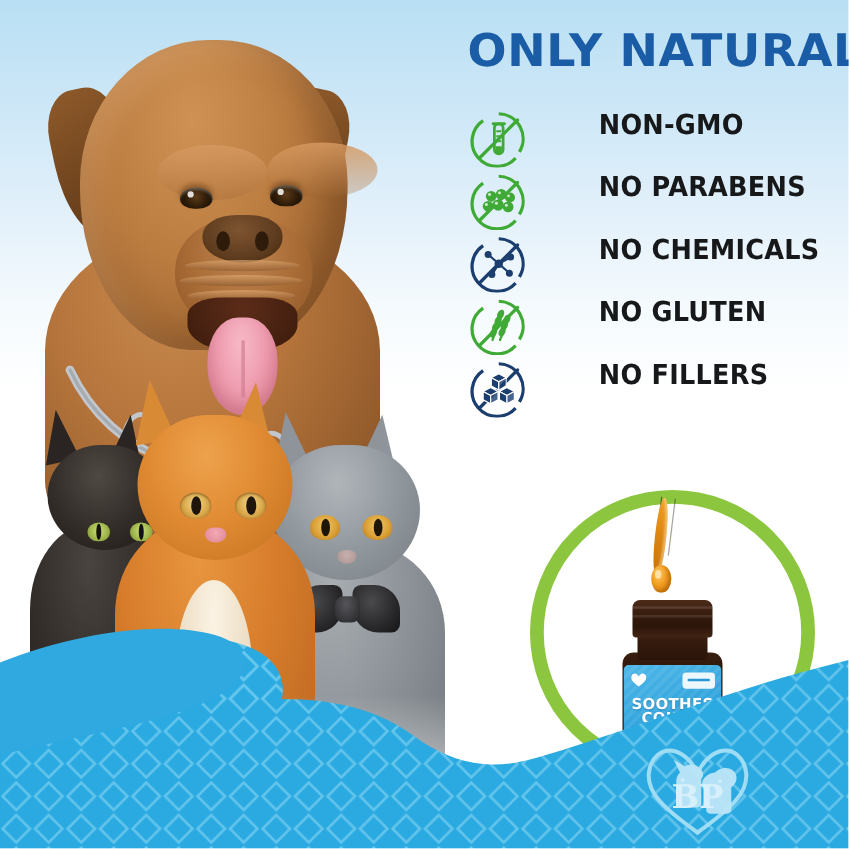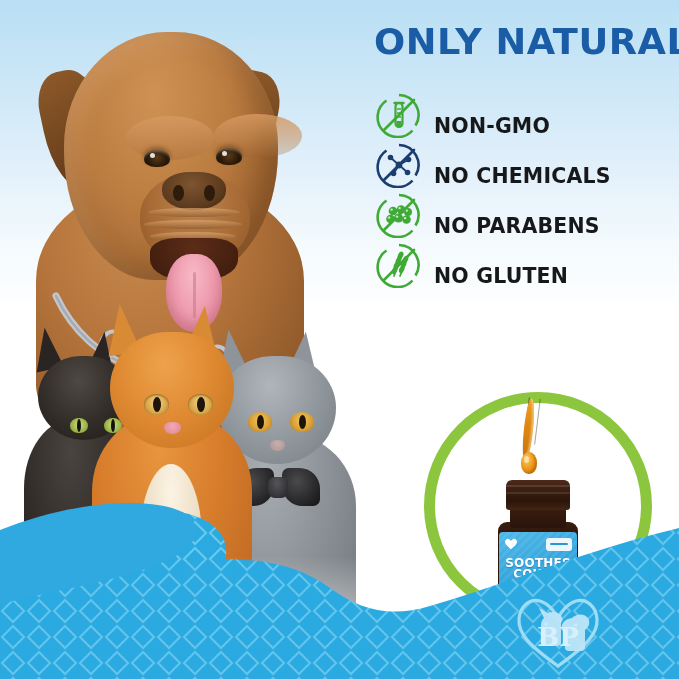--- a/index.html
+++ b/index.html
@@ -177,21 +177,22 @@
     transform:scaleX(1.02);
     transform-origin:left center;
   }
 
   
   .features{position:absolute;left:376px;top:88px;width:300px;}
   .feature-row{
     position:relative;
     height:50px;
     display:flex;
-    align-items:flex-end;
+    align-items:flex-start;
+    gap:45px;
   }
   .feature-icon{width:46px;height:46px;flex:0 0 46px;position:relative;}
   .feature-label{
     margin-left:12px;
     font-family:"DejaVu Sans",sans-serif;
     font-weight:bold;
     font-size:22px;
     letter-spacing:.2px;
     color:#17181a;
     white-space:nowrap;
@@ -396,41 +397,20 @@
           <line x1="8" y1="38" x2="38" y2="8" stroke="#3faa35" stroke-width="2.6" stroke-linecap="round"></line>
           <rect x="19.5" y="11" width="7" height="24" rx="3.4" fill="none" stroke="#3faa35" stroke-width="2.2"></rect>
           <line x1="18.5" y1="11" x2="27.5" y2="11" stroke="#3faa35" stroke-width="2.4" stroke-linecap="round"></line>
           <line x1="21" y1="17" x2="25" y2="17" stroke="#3faa35" stroke-width="1.5"></line>
           <line x1="21" y1="21" x2="25" y2="21" stroke="#3faa35" stroke-width="1.5"></line>
           <line x1="21" y1="25" x2="25" y2="25" stroke="#3faa35" stroke-width="1.5"></line>
           <path d="M20.5,29 h5 v3.5 a2.5,2.5 0 0,1 -5,0 z" fill="#3faa35"></path>
         </svg>
       </div>
       <div class="feature-label">NON-GMO</div>
-    </div>
-
-    <div class="feature-row">
-      <div class="feature-icon">
-        <svg width="46" height="46" viewBox="0 0 46 46">
-          <path d="M23,3 A20,20 0 0,1 39.5,33.5 M36.5,38.5 A20,20 0 1,1 10.5,8.5" fill="none" stroke="#1b3e6f" stroke-width="2.6"></path>
-          <line x1="8" y1="38" x2="38" y2="8" stroke="#1b3e6f" stroke-width="2.6" stroke-linecap="round"></line>
-          <g stroke="#1b3e6f" stroke-width="1.8">
-            <line x1="23" y1="23" x2="15" y2="16"></line>
-            <line x1="23" y1="23" x2="32" y2="18"></line>
-            <line x1="23" y1="23" x2="18" y2="31"></line>
-            <line x1="23" y1="23" x2="31" y2="30"></line>
-          </g>
-          <circle cx="23" cy="23" r="3.4" fill="#1b3e6f"></circle>
-          <circle cx="14.5" cy="15.5" r="2.8" fill="#1b3e6f"></circle>
-          <circle cx="32.5" cy="17.5" r="2.8" fill="#1b3e6f"></circle>
-          <circle cx="17.5" cy="31.5" r="2.8" fill="#1b3e6f"></circle>
-          <circle cx="31.5" cy="30.5" r="2.8" fill="#1b3e6f"></circle>
-        </svg>
-      </div>
-      <div class="feature-label">NO CHEMICALS</div>
     </div>
 
     <div class="feature-row">
       <div class="feature-icon">
         <svg width="46" height="46" viewBox="0 0 46 46">
           <path d="M23,3 A20,20 0 0,1 39.5,33.5 M36.5,38.5 A20,20 0 1,1 10.5,8.5" fill="none" stroke="#3faa35" stroke-width="2.6"></path>
           <line x1="8" y1="38" x2="38" y2="8" stroke="#3faa35" stroke-width="2.6" stroke-linecap="round"></line>
           <g fill="#3faa35">
             <circle cx="17" cy="19" r="4.3"></circle>
               <circle cx="25" cy="17.5" r="4.3"></circle>
@@ -445,20 +425,41 @@
               <circle cx="30.8" cy="18.7" r="1.1"></circle>
             <circle cx="13.1" cy="25.6" r="1.2"></circle>
               <circle cx="21.1" cy="24.6" r="1.2"></circle>
               <circle cx="29.1" cy="26.1" r="1.2"></circle>
           </g>
         </svg>
       </div>
       <div class="feature-label">NO PARABENS</div>
     </div>
 
+    <div class="feature-row">
+      <div class="feature-icon">
+        <svg width="46" height="46" viewBox="0 0 46 46">
+          <path d="M23,3 A20,20 0 0,1 39.5,33.5 M36.5,38.5 A20,20 0 1,1 10.5,8.5" fill="none" stroke="#1b3e6f" stroke-width="2.6"></path>
+          <line x1="8" y1="38" x2="38" y2="8" stroke="#1b3e6f" stroke-width="2.6" stroke-linecap="round"></line>
+          <g stroke="#1b3e6f" stroke-width="1.8">
+            <line x1="23" y1="23" x2="15" y2="16"></line>
+            <line x1="23" y1="23" x2="32" y2="18"></line>
+            <line x1="23" y1="23" x2="18" y2="31"></line>
+            <line x1="23" y1="23" x2="31" y2="30"></line>
+          </g>
+          <circle cx="23" cy="23" r="3.4" fill="#1b3e6f"></circle>
+          <circle cx="14.5" cy="15.5" r="2.8" fill="#1b3e6f"></circle>
+          <circle cx="32.5" cy="17.5" r="2.8" fill="#1b3e6f"></circle>
+          <circle cx="17.5" cy="31.5" r="2.8" fill="#1b3e6f"></circle>
+          <circle cx="31.5" cy="30.5" r="2.8" fill="#1b3e6f"></circle>
+        </svg>
+      </div>
+      <div class="feature-label">NO CHEMICALS</div>
+    </div>
+
 
     <div class="feature-row">
       <div class="feature-icon">
         <svg width="46" height="46" viewBox="0 0 46 46">
           <path d="M23,3 A20,20 0 0,1 39.5,33.5 M36.5,38.5 A20,20 0 1,1 10.5,8.5" fill="none" stroke="#3faa35" stroke-width="2.6"></path>
           <line x1="8" y1="38" x2="38" y2="8" stroke="#3faa35" stroke-width="2.6" stroke-linecap="round"></line>
           <g stroke="#3faa35" stroke-width="1.8" fill="none" stroke-linecap="round">
             <line x1="26" y1="12" x2="18" y2="34"></line>
             <line x1="31" y1="16" x2="24" y2="34"></line>
           </g>
@@ -469,20 +470,40 @@
             <ellipse cx="18.6" cy="28.5" rx="2.5" ry="3.8" transform="rotate(25 18.6 28.5)"></ellipse>
             <ellipse cx="29.5" cy="17.5" rx="2.5" ry="3.8" transform="rotate(25 29.5 17.5)"></ellipse>
             <ellipse cx="27.6" cy="22.5" rx="2.5" ry="3.8" transform="rotate(25 27.6 22.5)"></ellipse>
             <ellipse cx="25.7" cy="27.5" rx="2.5" ry="3.8" transform="rotate(25 25.7 27.5)"></ellipse>
           </g>
         </svg>
       </div>
       <div class="feature-label">NO GLUTEN</div>
     </div>
 
+    <div class="feature-row">
+      <div class="feature-icon">
+        <svg width="46" height="46" viewBox="0 0 46 46">
+          <path d="M23,3 A20,20 0 0,1 39.5,33.5 M36.5,38.5 A20,20 0 1,1 10.5,8.5" fill="none" stroke="#1b3e6f" stroke-width="2.6"></path>
+          <line x1="8" y1="38" x2="38" y2="8" stroke="#1b3e6f" stroke-width="2.6" stroke-linecap="round"></line>
+          <g fill="#1b3e6f" stroke="#ffffff" stroke-width="1">
+            <path d="M23,11 l6,3.2 -6,3.2 -6,-3.2 z"></path>
+            <path d="M17,14.2 l6,3.2 v6.6 l-6,-3.2 z"></path>
+            <path d="M29,14.2 l0,6.6 -6,3.2 v-6.6 z" opacity=".8"></path>
+            <path d="M16.5,22 l6,3.2 -6,3.2 -6,-3.2 z"></path>
+            <path d="M10.5,25.2 l6,3.2 v6.6 l-6,-3.2 z"></path>
+            <path d="M22.5,25.2 l0,6.6 -6,3.2 v-6.6 z" opacity=".8"></path>
+            <path d="M29.5,22 l6,3.2 -6,3.2 -6,-3.2 z"></path>
+            <path d="M23.5,25.2 l6,3.2 v6.6 l-6,-3.2 z"></path>
+            <path d="M35.5,25.2 l0,6.6 -6,3.2 v-6.6 z" opacity=".8"></path>
+          </g>
+        </svg>
+      </div>
+      <div class="feature-label">NO FILLERS</div>
+    </div>
   </div>
 
   <div class="product">
     <div class="green-ring"></div>
 
     <div class="dropper">
       <div class="pipette"></div>
       <div class="oil-stream"></div>
       <div class="oil-drop"></div>
     </div>

